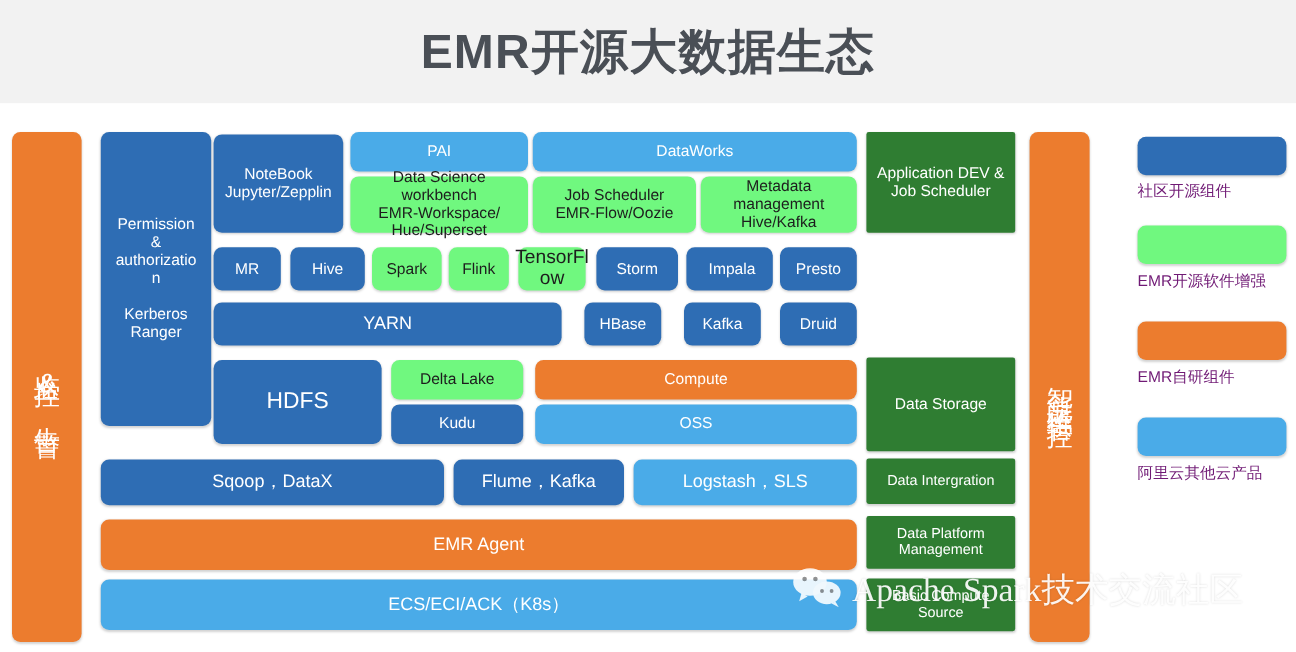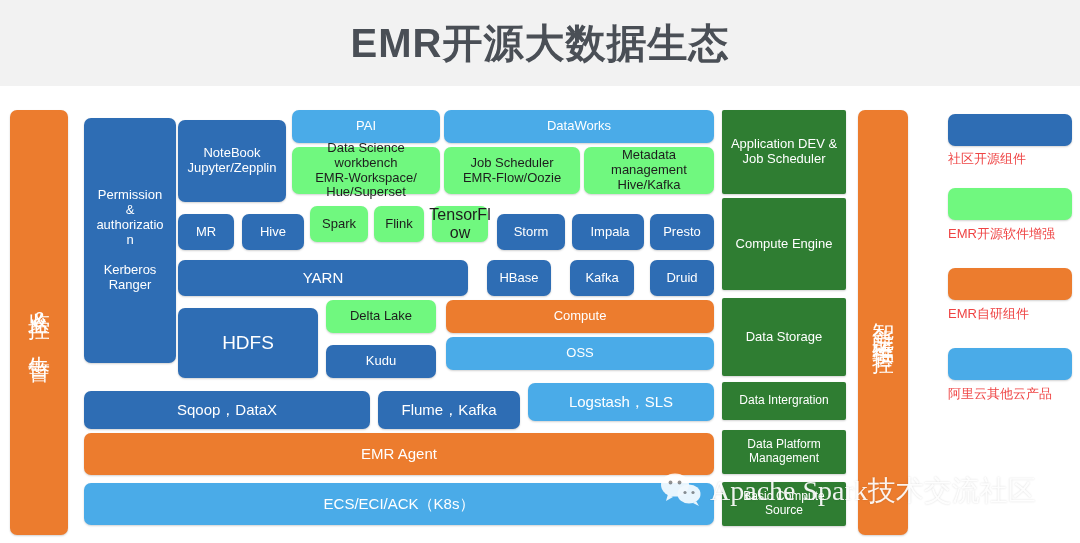--- a/index.html
+++ b/index.html
@@ -29,38 +29,38 @@
     border-radius: 7px;
     display: flex; align-items: center; justify-content: center;
     text-align: center;
     color: #ffffff;
     font-size: 13px;
     line-height: 1.15;
     padding: 2px 4px;
     white-space: pre-line;
     box-shadow: 0 1px 2px rgba(0,0,0,0.18);
   }
-  .blue   { background: #2e6db4; color:#ffffff;margin-top:8px; }
+  .blue   { background: #2e6db4; color:#ffffff; }
   .green  { background: #70f87f; color:#1d1d1d; }
   .orange { background: #ec7c2e; color:#ffffff; }
   .ltblue { background: #4aabe8; color:#ffffff; }
   .dgreen { background: #2f7d32; color:#ffffff; border-radius:2px; }
 
   .vert {
     writing-mode: vertical-rl;
     text-orientation: upright;
     letter-spacing: 6px;
     font-size: 22px;
     line-height: 1.1;
   }
 
   
   .legend-swatch { position: absolute; border-radius: 7px; box-shadow: 0 1px 2px rgba(0,0,0,0.18); }
   .legend-label {
-    position: absolute; font-size: 13px; color: #ef4444; white-space: nowrap; text-align: right;
+    position: absolute; font-size: 13px; color: #701a75; white-space: nowrap; text-align: right;
   }
 
   
   .watermark {
     position: absolute; left: 660px; top: 472px;
     display: flex; align-items: center; gap: 8px;
     pointer-events: none;
   }
   .wm-text {
     font-size: 28px; color: rgba(255,255,255,0.92);
@@ -125,21 +125,20 @@
 
   <div class="box blue" style="left:84px;  top:383px; width:286px; height:38px; font-size:15px;">Sqoop，DataX</div>
   <div class="box blue" style="left:378px; top:383px; width:142px; height:38px; font-size:15px;">Flume，Kafka</div>
   <div class="box ltblue" style="left:528px; top:383px; width:186px; height:38px; font-size:15px;">Logstash，SLS</div>
 
   <div class="box orange" style="left:84px; top:433px; width:630px; height:42px; font-size:15px;">EMR Agent</div>
   <div class="box ltblue" style="left:84px; top:483px; width:630px; height:42px; font-size:15px;">ECS/ECI/ACK（K8s）</div>
 
   <div class="box dgreen" style="left:722px; top:110px; width:124px; height:84px; font-size:13px;">Application DEV &amp;
 Job Scheduler</div>
-  <div class="box dgreen" style="left:722px; top:198px; width:124px; height:92px; font-size:13px;">Compute Engine</div>
   <div class="box dgreen" style="left:722px; top:298px; width:124px; height:78px; font-size:13px;">Data Storage</div>
   <div class="box dgreen" style="left:722px; top:382px; width:124px; height:38px; font-size:12px;">Data Intergration</div>
   <div class="box dgreen" style="left:722px; top:430px; width:124px; height:44px; font-size:12px;">Data Platform
 Management</div>
   <div class="box dgreen" style="left:722px; top:482px; width:124px; height:44px; font-size:12px;">Basic Compute
 Source</div>
 
   <div class="box orange vert" style="left:858px; top:110px; width:50px; height:425px;">智能运维管控</div>
 
   <div class="legend-swatch" style="left:948px; top:114px; width:124px; height:32px; background:#2e6db4;"></div>

